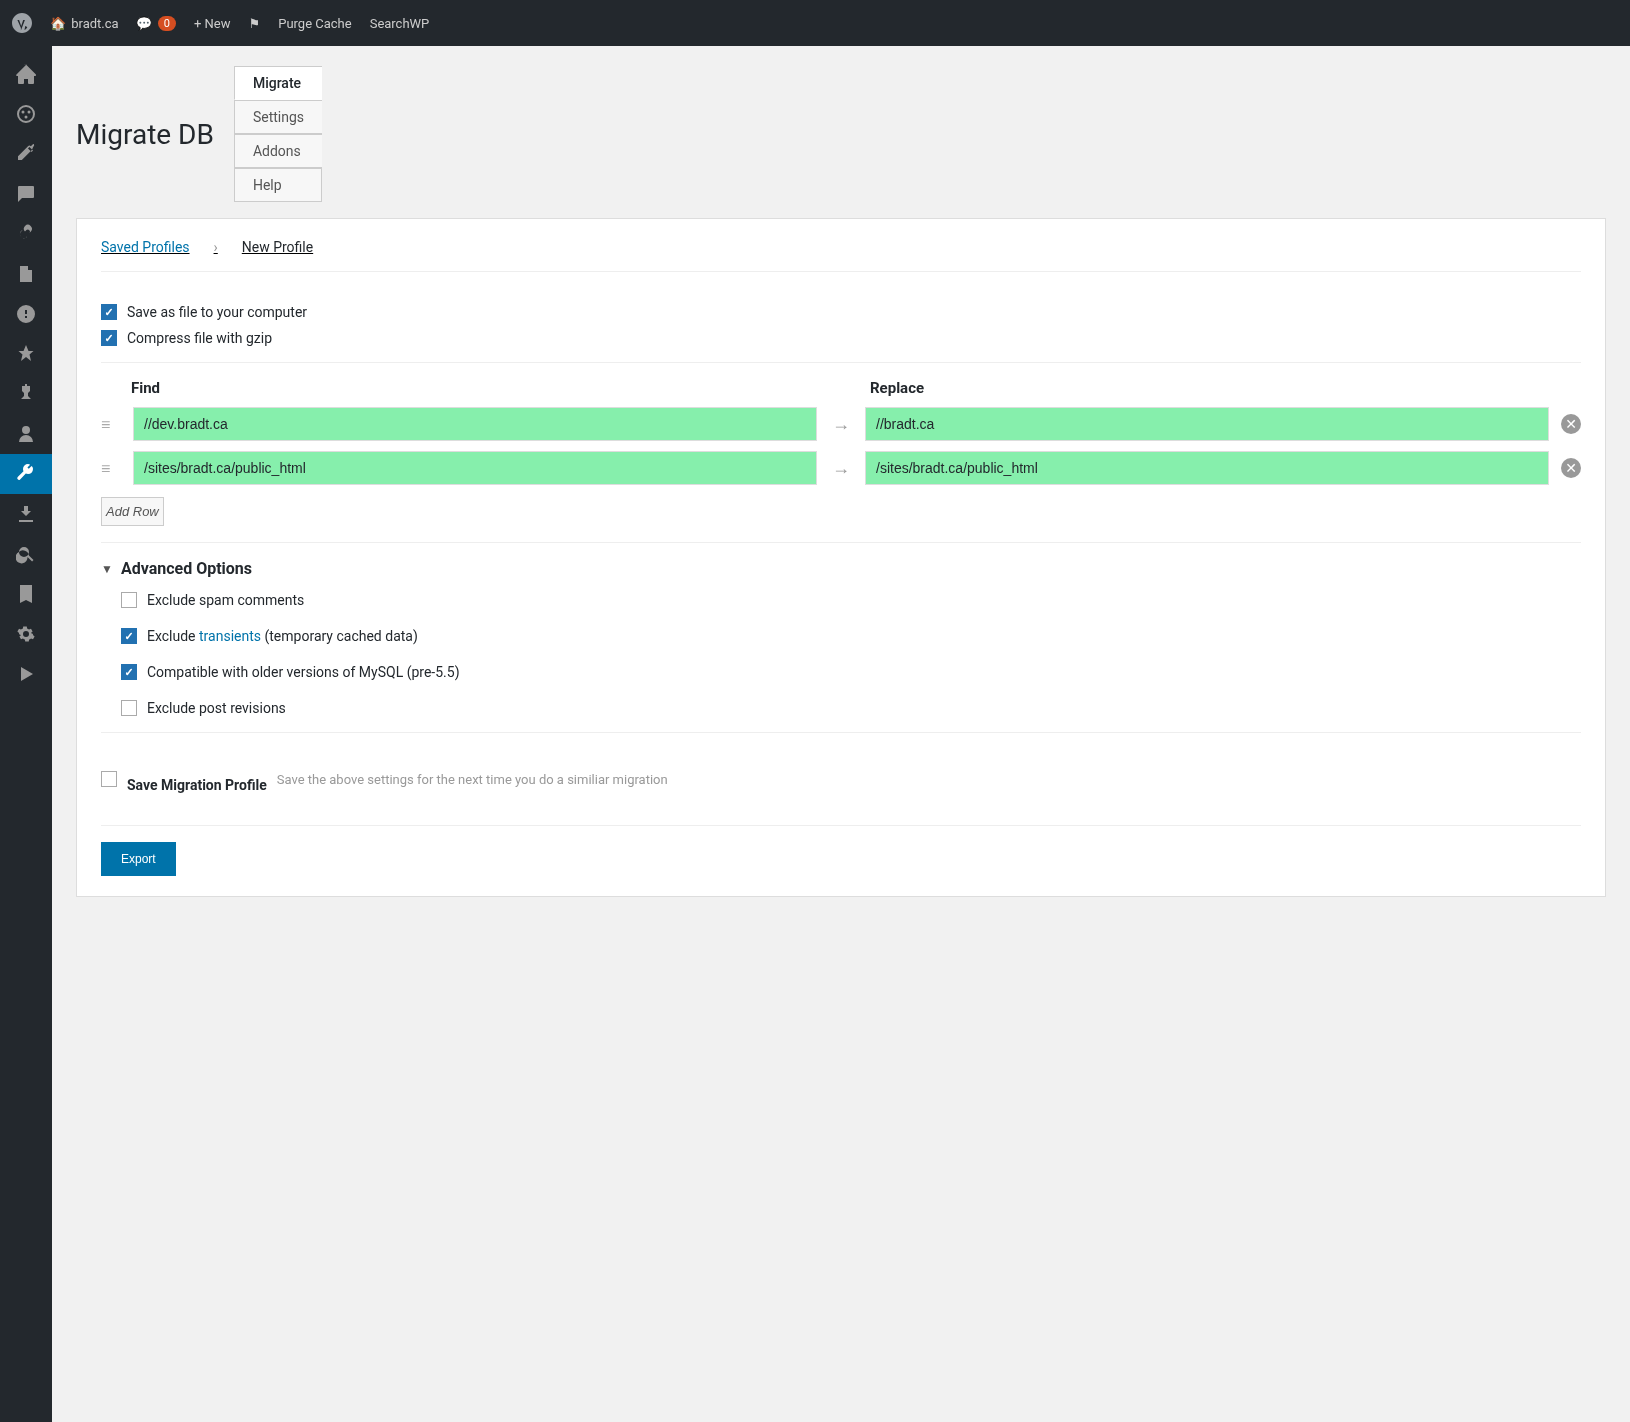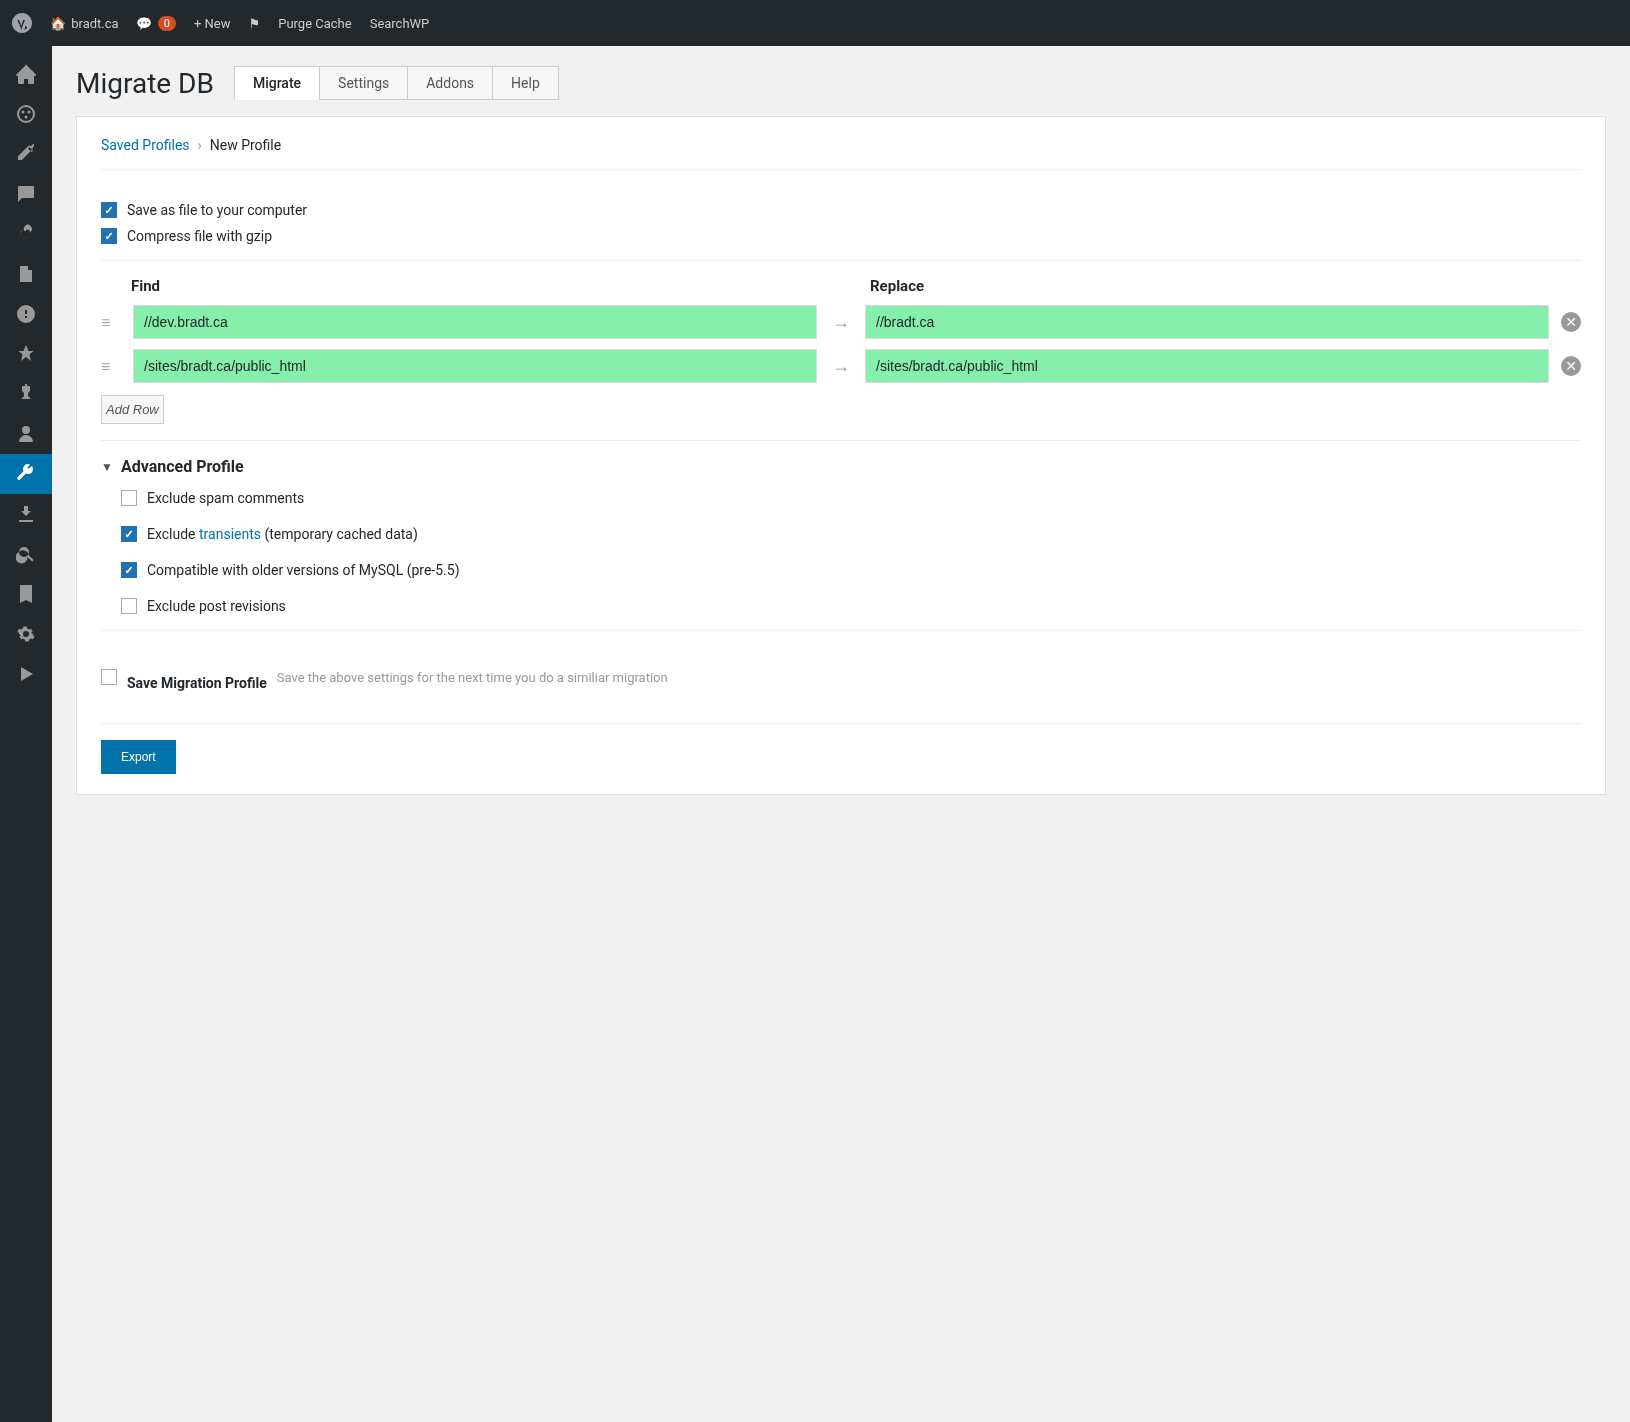--- a/index.html
+++ b/index.html
@@ -81,20 +81,21 @@
       margin-bottom: 16px;
     }
     .page-title {
       font-size: 28px;
       font-weight: 400;
       color: #23282d;
     }
     .tabs {
       display: flex;
       gap: 0;
+      flex-direction: column;
     }
     .tab {
       padding: 8px 18px;
       border: 1px solid #ccc;
       border-right: none;
       background: #f7f7f7;
       color: #555;
       cursor: pointer;
       font-size: 14px;
     }
@@ -110,24 +111,25 @@
     .content-panel {
       background: #fff;
       border: 1px solid #ddd;
       padding: 20px 24px;
     }
 
     
     .breadcrumb {
       display: flex;
       align-items: center;
-      gap: 8px;
+      gap: 24px;
       margin-bottom: 16px;
       padding-bottom: 16px;
       border-bottom: 1px solid #eee;
+      text-decoration: underline;
     }
     .breadcrumb-link {
       color: #0073aa;
       cursor: pointer;
       text-decoration: none;
       font-size: 14px;
     }
     .breadcrumb-separator { color: #999; font-size: 14px; }
     .breadcrumb-current { color: #23282d; font-size: 14px; }
 
@@ -467,21 +469,21 @@
             <input class="fr-input" type="text" value="/sites/bradt.ca/public_html" style="">
             <button class="remove-btn">✕</button>
           </div>
         </div>
         <button class="add-row-btn">Add Row</button>
       </div>
 
       <div class="section">
         <div class="advanced-header">
           <span class="triangle">▼</span>
-          <span class="advanced-title">Advanced Profile</span>
+          <span class="advanced-title">Advanced Options</span>
         </div>
         <div class="advanced-options">
 
 
           <div class="checkbox-row">
             <div class="cb"></div>
             <span class="cb-label">Exclude spam comments</span>
           </div>
 
           <div class="checkbox-row">

